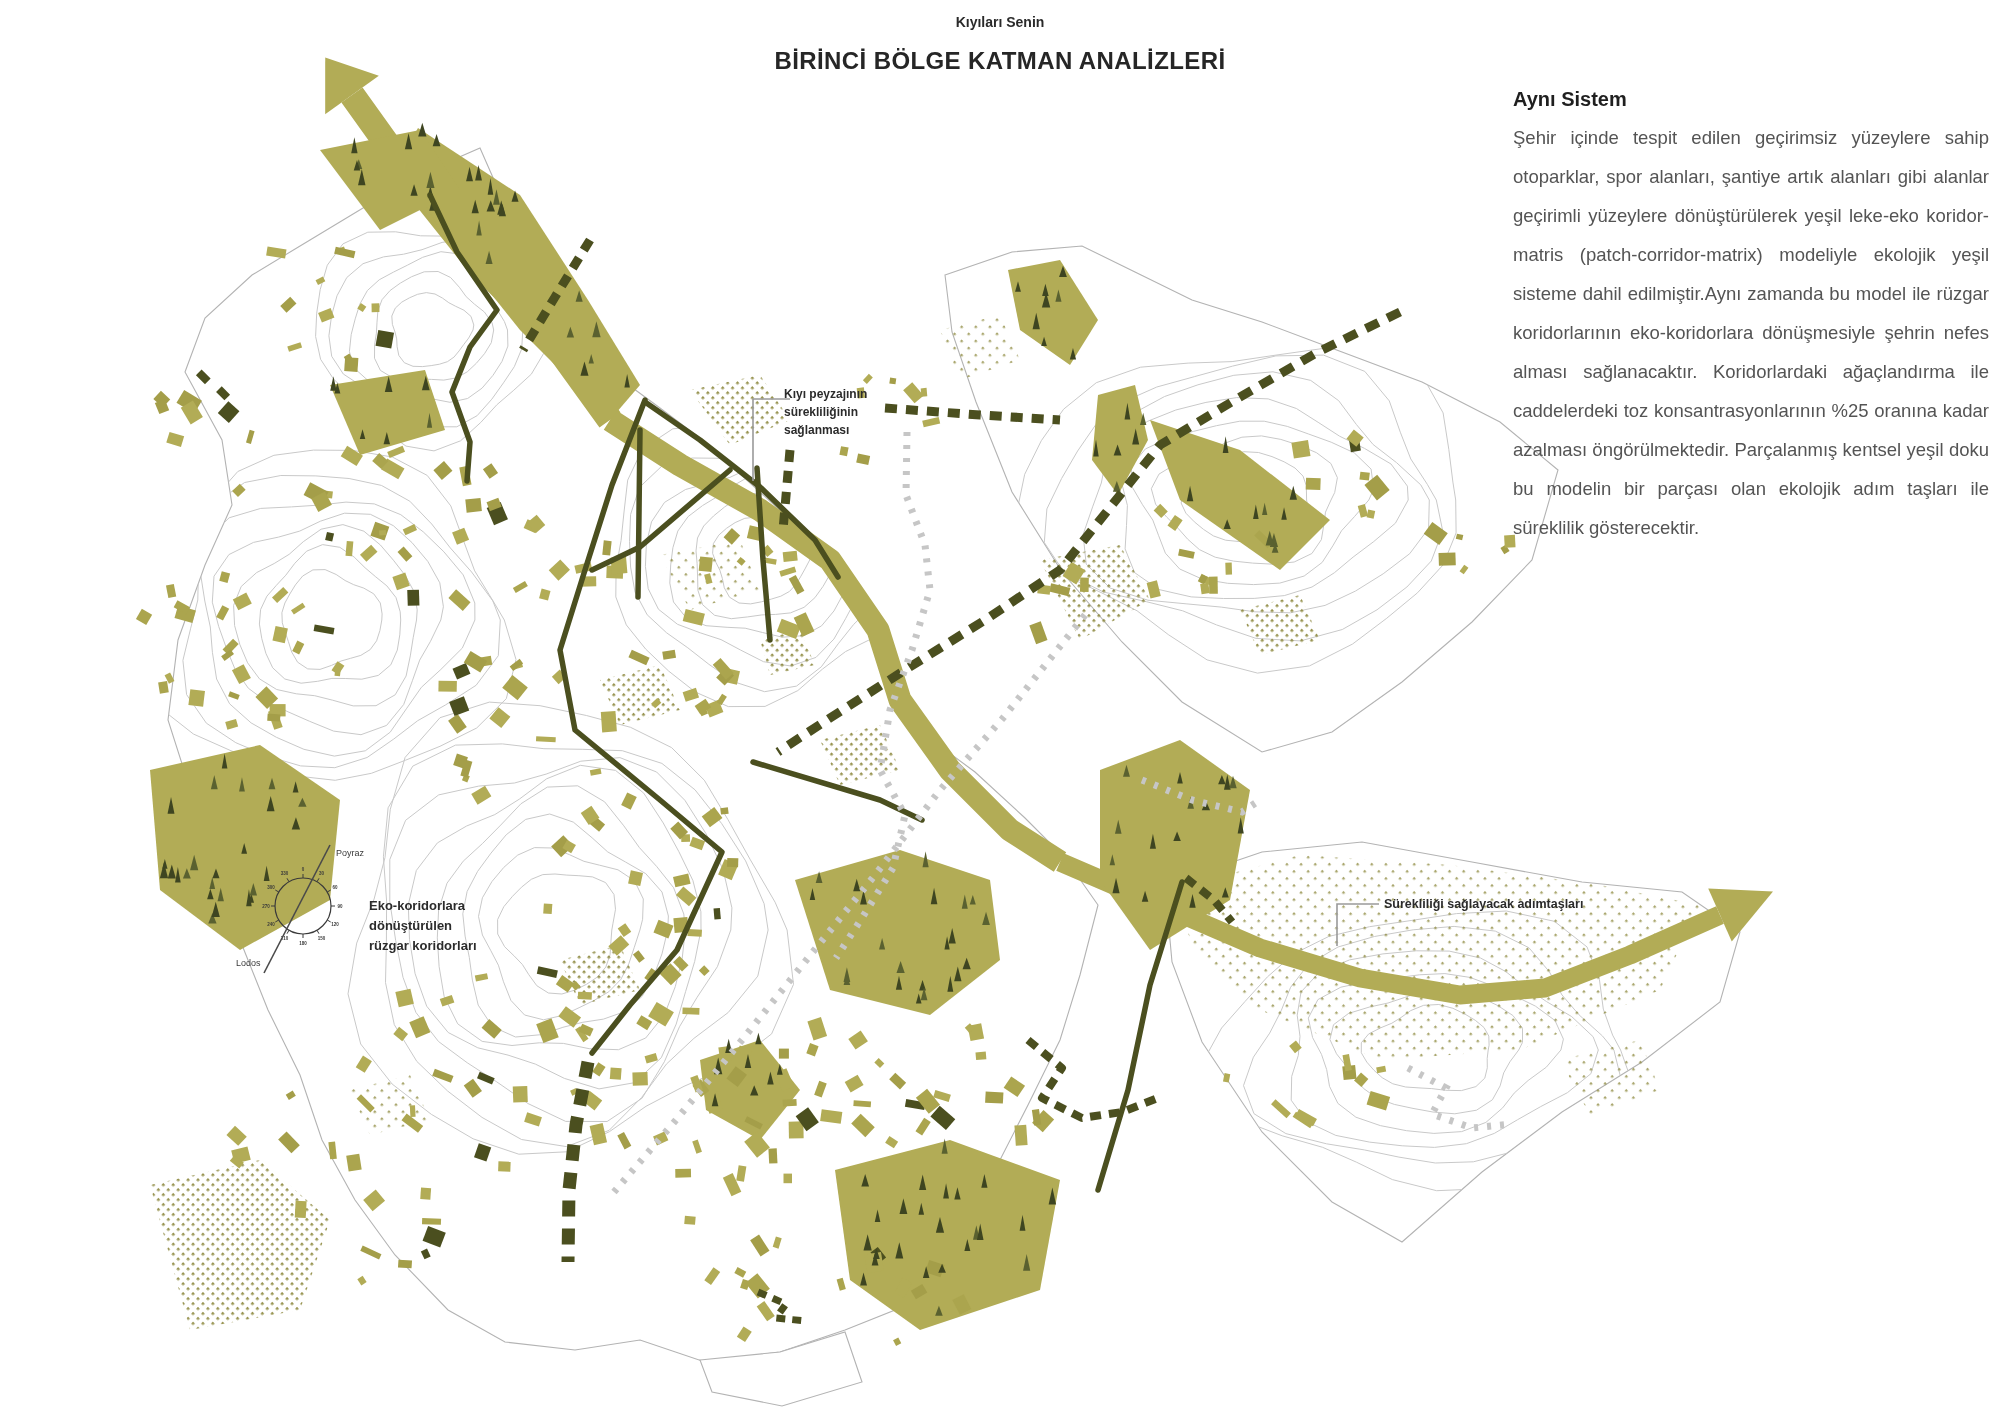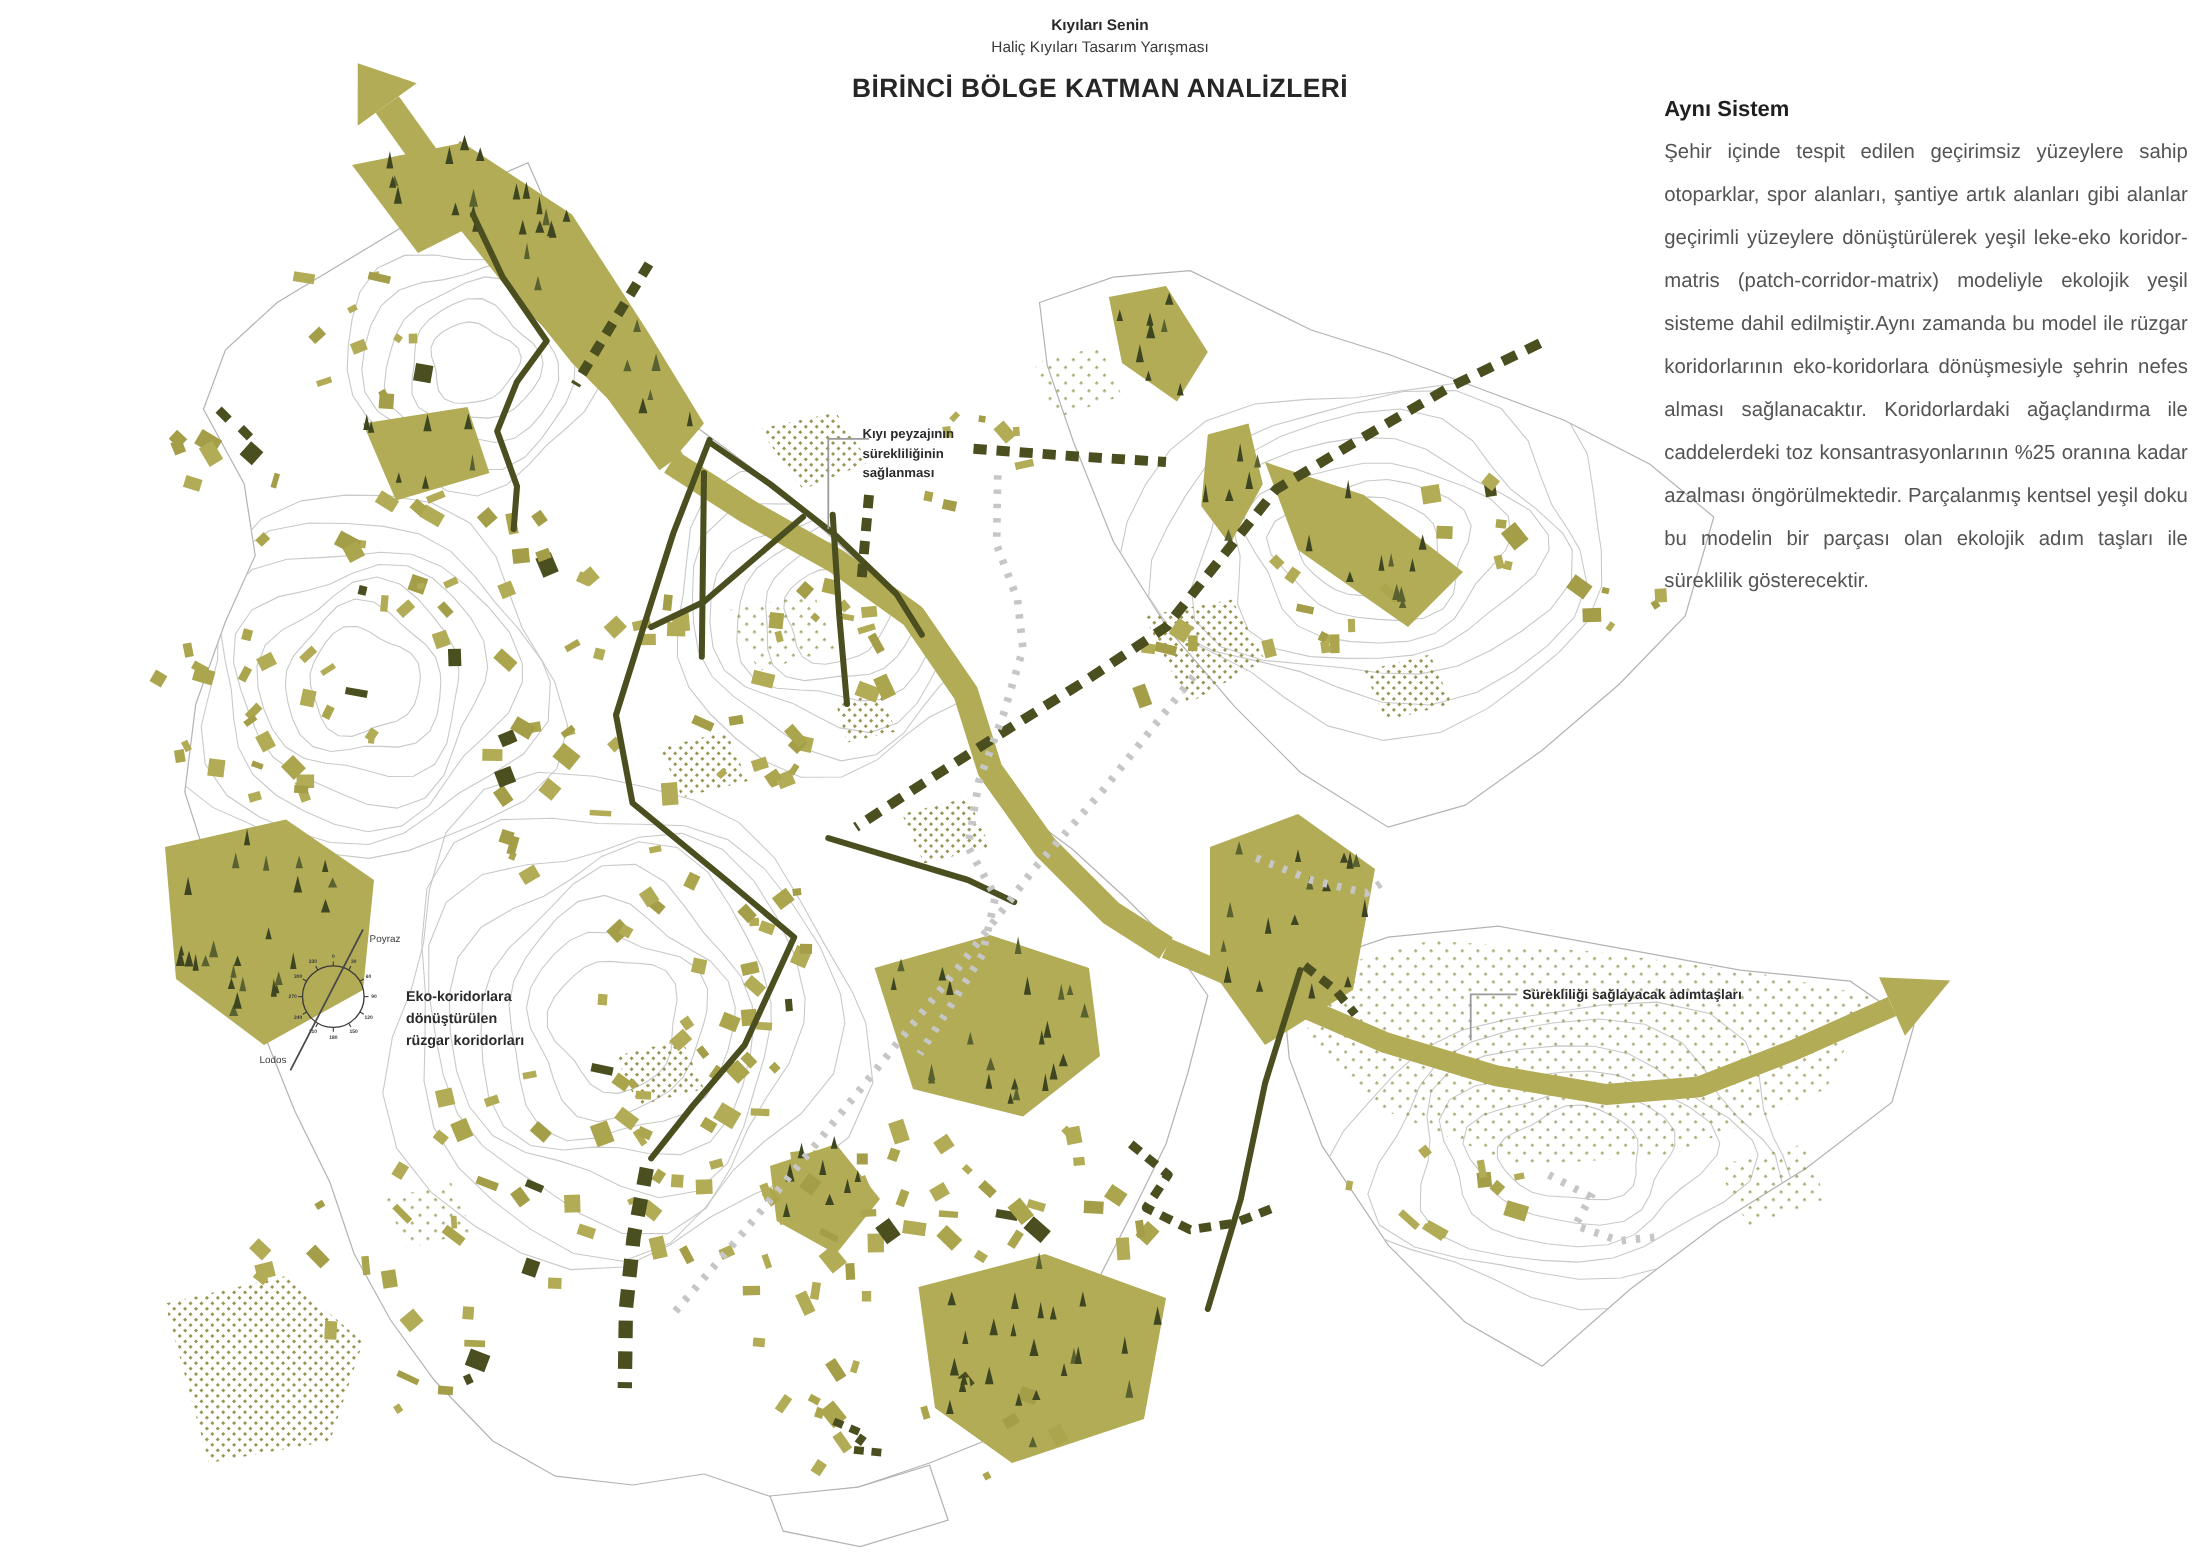--- a/index.html
+++ b/index.html
@@ -669,21 +669,20 @@
       <line x1="289" y1="881.7512886940357" x2="287" y2="878.287187078898" stroke="#3a3a3a" stroke-width="1"></line>
       <text x="284.5" y="875.4570600599758" font-size="4.5" font-weight="bold" fill="#3a3a3a" text-anchor="middle">330</text>
       <line x1="330" y1="845" x2="264" y2="973" stroke="#4a4a4a" stroke-width="1.6"></line>
       <text x="336" y="856" font-size="9" fill="#3a3a3a">Poyraz</text>
       <text x="236" y="966" font-size="9" fill="#3a3a3a">Lodos</text>
     </g>
   </svg>
 
 <div class="header">
   <div class="h-line1">Kıyıları Senin</div>
-  <div class="h-line2">Haliç  Kıyıları Tasarım Yarışması</div>
   <div class="h-title">BİRİNCİ BÖLGE KATMAN ANALİZLERİ</div>
 </div>
 
 <div class="panel">
   <h2 class="panel-heading">Aynı Sistem</h2>
   <p class="panel-body">Şehir içinde tespit edilen geçirimsiz yüzeylere sahip otoparklar, spor alanları, şantiye artık alanları gibi alanlar geçirimli yüzeylere dönüştürülerek yeşil leke-eko koridor-matris (patch-corridor-matrix) modeliyle ekolojik yeşil sisteme dahil edilmiştir.Aynı zamanda bu model ile  rüzgar koridorlarının eko-koridorlara dönüşmesiyle şehrin nefes alması sağlanacaktır. Koridorlardaki ağaçlandırma ile caddelerdeki toz konsantrasyonlarının %25 oranına kadar azalması öngörülmektedir. Parçalanmış kentsel yeşil doku bu modelin bir parçası olan ekolojik adım taşları ile süreklilik gösterecektir.</p>
 </div>
 
 <div id="lbl-coastal" class="map-label">
   <div>Kıyı peyzajının</div>

